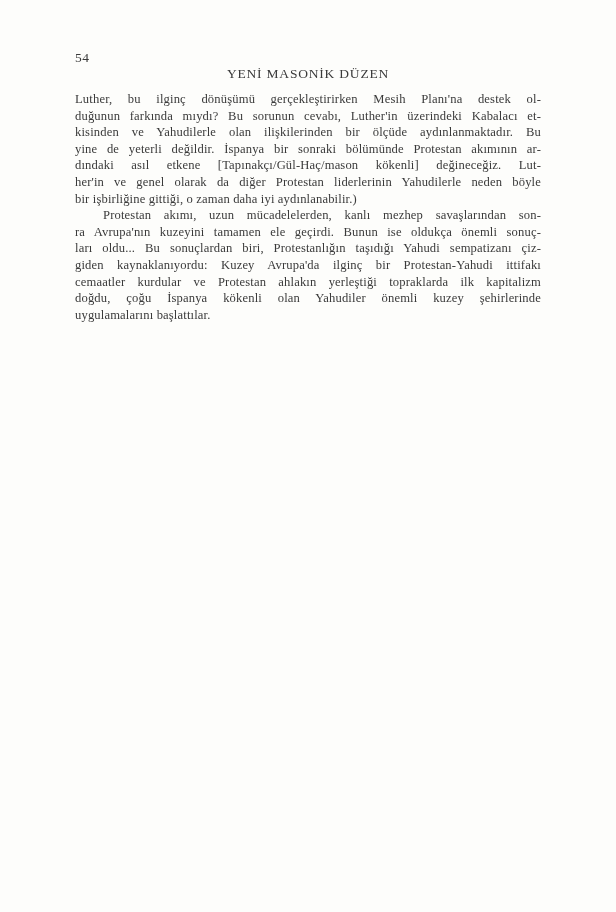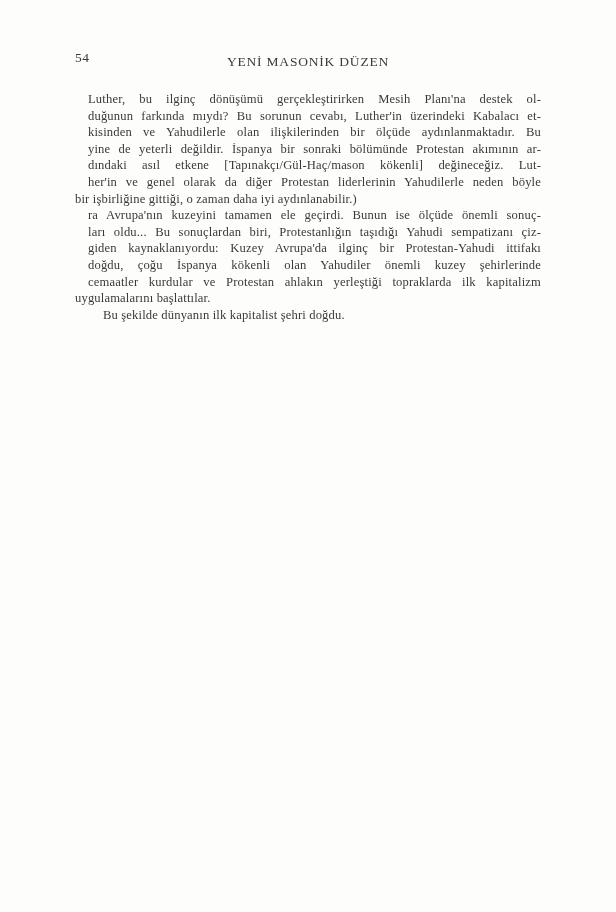--- a/index.html
+++ b/index.html
@@ -21,37 +21,37 @@
     position:absolute;
     top:50px; left:75px; right:75px;
     height:18px;
     font-size:13.5px;
     letter-spacing:0.6px;
   }
   .pagenum {
     position:absolute; left:0; top:0;
   }
   .running-title {
-    position:absolute; left:50%; top:4px;
+    position:absolute; left:50%; top:16px;
     transform:translateX(-50%);
     white-space:nowrap;
     letter-spacing:0.8px;
   }
   .body {
     position:absolute;
     top:91px; left:75px; width:466px;
   }
   .line {
     font-size:12.6px;
     line-height:16.6px;
     letter-spacing:0.15px;
     white-space:normal;
     text-align:justify;
   }
-  .line.j { text-align-last:justify;margin-left:13px; }
+  .line.j { text-align-last:justify; }
   .line.end { text-align:left; text-align-last:left; }
   .line.ind { text-indent:28px; }
   .footer {
     position:absolute;
     top:802px; left:0; width:616px;
     font-size:12.5px;
     letter-spacing:0.9px;
   }
 </style>
 </head>
@@ -66,27 +66,27 @@
 
   <div class="body">
     <div class="line j">Luther, bu ilginç dönüşümü gerçekleştirirken Mesih Planı'na destek ol-</div>
     <div class="line j">duğunun farkında mıydı? Bu sorunun cevabı, Luther'in üzerindeki Kabalacı et-</div>
     <div class="line j">kisinden ve Yahudilerle olan ilişkilerinden bir ölçüde aydınlanmaktadır. Bu</div>
     <div class="line j">yine de yeterli değildir. İspanya bir sonraki bölümünde Protestan akımının ar-</div>
     <div class="line j">dındaki asıl etkene [Tapınakçı/Gül-Haç/mason kökenli] değineceğiz. Lut-</div>
     <div class="line j">her'in ve genel olarak da diğer Protestan liderlerinin Yahudilerle neden böyle</div>
     <div class="line end">bir işbirliğine gittiği, o zaman daha iyi aydınlanabilir.)</div>
 
-    <div class="line j">ra Avrupa'nın kuzeyini tamamen ele geçirdi. Bunun ise ölçüde önemli sonuç-</div>
+    <div class="line j ind">Protestan akımı, uzun mücadelelerden, kanlı mezhep savaşlarından son-</div>
+    <div class="line j">ra Avrupa'nın kuzeyini tamamen ele geçirdi. Bunun ise oldukça önemli sonuç-</div>
     <div class="line j">ları oldu... Bu sonuçlardan biri, Protestanlığın taşıdığı Yahudi sempatizanı çiz-</div>
     <div class="line j">giden kaynaklanıyordu: Kuzey Avrupa'da ilginç bir Protestan-Yahudi ittifakı</div>
+    <div class="line j">cemaatler kurdular ve Protestan ahlakın yerleştiği topraklarda ilk kapitalizm</div>
     <div class="line j">doğdu, çoğu İspanya kökenli olan Yahudiler önemli kuzey şehirlerinde</div>
-    <div class="line j">cemaatler kurdular ve Protestan ahlakın yerleştiği topraklarda ilk kapitalizm</div>
     <div class="line end">uygulamalarını başlattılar.</div>
 
-    <div class="line end ind">Bu şekilde dünyanın ilk kapitalist şehri doğdu.</div>
   </div>
 
   <div class="footer">
     <span>Harun Yahya</span>
   </div>
 
 </div>
 
 </body></html>

